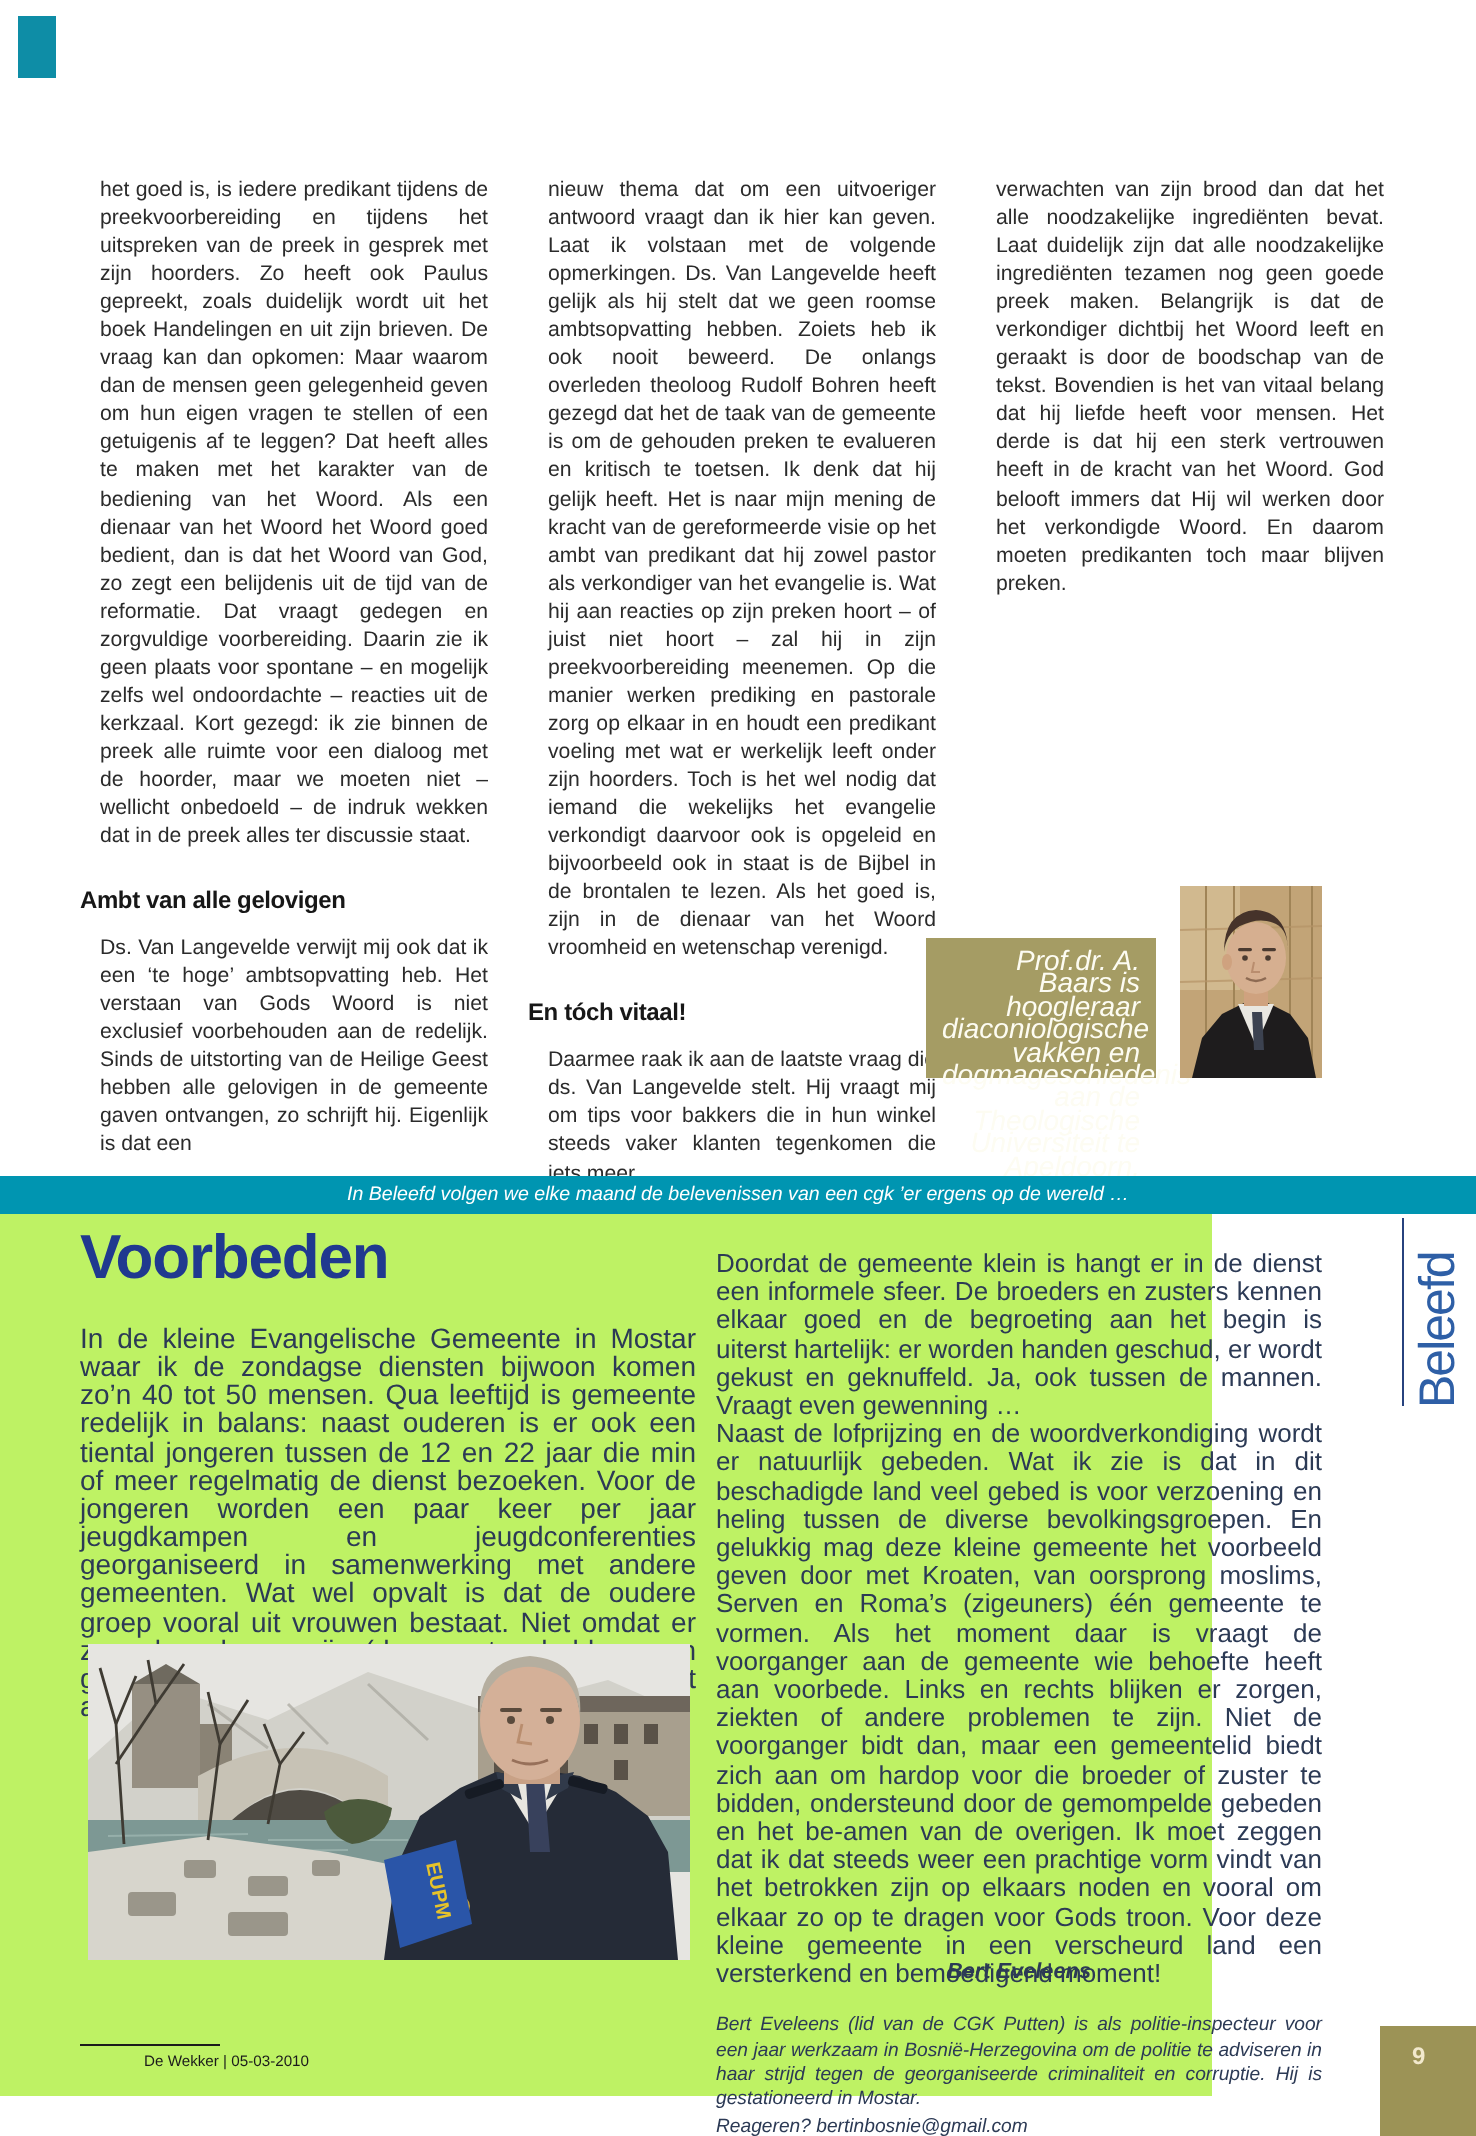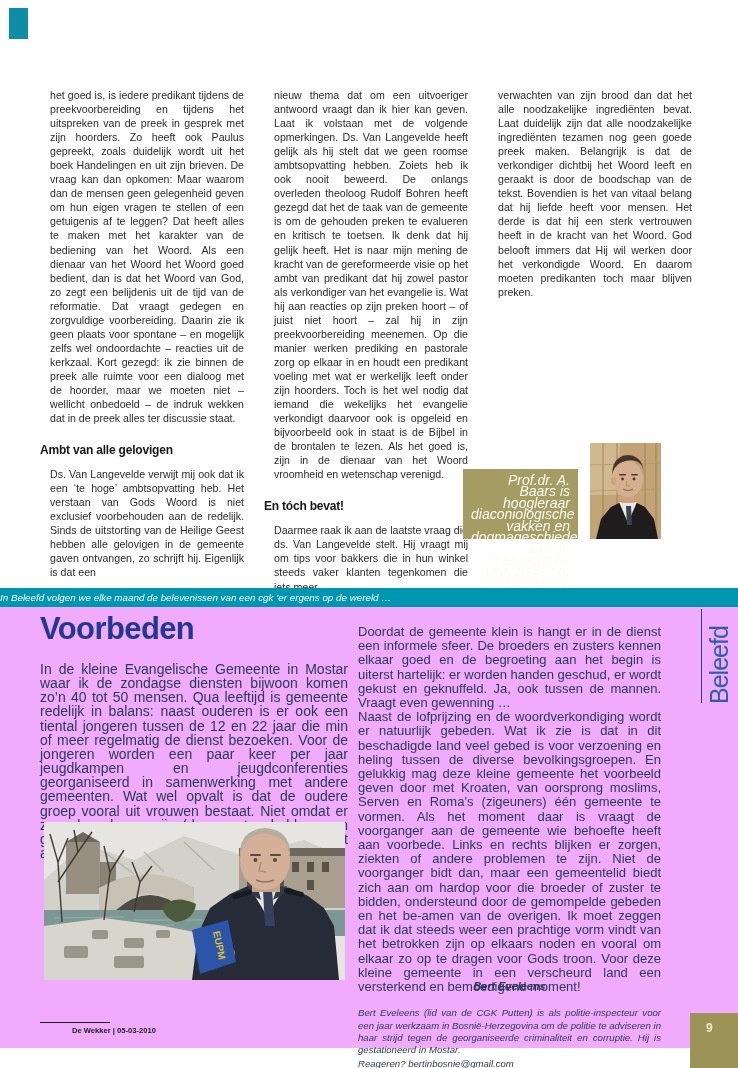--- a/index.html
+++ b/index.html
@@ -27,25 +27,25 @@
     font-size:14px; line-height:11.4px; text-align:right;
     padding:6px 8px 0 8px;
   }
   .portrait { position:absolute; left:590px; top:443px; width:71px; height:96px; }
   .portrait svg { display:block; }
 
   
   .banner {
     position:absolute; left:0; top:588px; width:738px; height:19px;
     background:#0095b1; color:#ffffff; font-style:italic; font-size:9.8px;
-    display:flex; align-items:center; 
-  }
-
-  
-  .beleefd { position:absolute; left:0; top:607px; width:738px; height:441px; background:#f0abfc; color:#2c3a55; }
+    display:flex; align-items:center; justify-content:center;
+  }
+
+  
+  .beleefd { position:absolute; left:0; top:607px; width:606px; height:441px; background:#bef264; color:#2c3a55; }
   .b-title { position:absolute; left:40px; top:4px; margin:0; font-size:31px; font-weight:bold; color:#20398f; letter-spacing:-0.6px; }
   .b-col1 { position:absolute; left:40px; top:55px; width:308px; }
   .b-col1 p { margin:0; font-size:14px; line-height:14.15px; text-align:justify; }
   .mostar { position:absolute; left:44px; top:215px; width:301px; height:158px; }
   .mostar svg { display:block; }
 
   .b-col2 { position:absolute; left:358px; top:18px; width:303px; }
   .b-col2 p { margin:0; font-size:13px; line-height:14.2px; text-align:justify; }
   .sig { text-align:center; font-style:italic; font-weight:bold; font-size:10.9px; margin-top:-14.2px; }
   .bio { margin-top:15px !important; font-style:italic; font-size:9.6px !important; line-height:12.4px !important; text-align:center; }
@@ -53,21 +53,21 @@
 
   .vrule { position:absolute; left:701px; top:2px; width:1px; height:94px; background:#27427e; }
   .v-label {
     position:absolute; left:702px; top:4px; height:93px; width:35px;
     writing-mode:vertical-rl; transform:rotate(180deg);
     font-size:25px; color:#2e5fa6; letter-spacing:-1px; line-height:35px;
   }
 
   .footer { position:absolute; left:40px; top:415px; }
   .footer-line { width:70px; border-top:1.3px solid #1b1b1b; margin-bottom:3px; }
-  .footer-text { font-size:7.6px; font-weight:bold; color:#1b1b1b;padding-left:32px; }
+  .footer-text { font-size:7.6px; font-weight:normal; color:#1b1b1b;padding-left:32px; }
 
   .pagenum {
     position:absolute; left:690px; top:1013px; width:48px; height:55px;
     background:#9c9356; color:#f2e9cd; font-size:12px; font-weight:bold;
     padding:8px 0 0 16px;
   }
 </style>
 </head>
 <body>
 
@@ -76,21 +76,21 @@
   <div class="brand-mark"></div>
 
   <section class="article-top">
     <div class="col">
       <p>het goed is, is iedere predikant tijdens de preekvoorbereiding en tijdens het uitspreken van de preek in gesprek met zijn hoorders. Zo heeft ook Paulus gepreekt, zoals duidelijk wordt uit het boek Handelingen en uit zijn brieven. De vraag kan dan opkomen: Maar waarom dan de mensen geen gelegenheid geven om hun eigen vragen te stellen of een getuigenis af te leggen? Dat heeft alles te maken met het karakter van de bediening van het Woord. Als een dienaar van het Woord het Woord goed bedient, dan is dat het Woord van God, zo zegt een belijdenis uit de tijd van de reformatie. Dat vraagt gedegen en zorgvuldige voorbereiding. Daarin zie ik geen plaats voor spontane – en mogelijk zelfs wel ondoordachte – reacties uit de kerkzaal. Kort gezegd: ik zie binnen de preek alle ruimte voor een dialoog met de hoorder, maar we moeten niet – wellicht onbedoeld – de indruk wekken dat in de preek alles ter discussie staat.</p>
       <h3>Ambt van alle gelovigen</h3>
       <p>Ds. Van Langevelde verwijt mij ook dat ik een ‘te hoge’ ambtsopvatting heb. Het verstaan van Gods Woord is niet exclusief voorbehouden aan de redelijk. Sinds de uitstorting van de Heilige Geest hebben alle gelovigen in de gemeente gaven ontvangen, zo schrijft hij. Eigenlijk is dat een</p>
     </div>
     <div class="col">
       <p>nieuw thema dat om een uitvoeriger antwoord vraagt dan ik hier kan geven. Laat ik volstaan met de volgende opmerkingen. Ds. Van Langevelde heeft gelijk als hij stelt dat we geen roomse ambtsopvatting hebben. Zoiets heb ik ook nooit beweerd. De onlangs overleden theoloog Rudolf Bohren heeft gezegd dat het de taak van de gemeente is om de gehouden preken te evalueren en kritisch te toetsen. Ik denk dat hij gelijk heeft. Het is naar mijn mening de kracht van de gereformeerde visie op het ambt van predikant dat hij zowel pastor als verkondiger van het evangelie is. Wat hij aan reacties op zijn preken hoort – of juist niet hoort – zal hij in zijn preekvoorbereiding meenemen. Op die manier werken prediking en pastorale zorg op elkaar in en houdt een predikant voeling met wat er werkelijk leeft onder zijn hoorders. Toch is het wel nodig dat iemand die wekelijks het evangelie verkondigt daarvoor ook is opgeleid en bijvoorbeeld ook in staat is de Bijbel in de brontalen te lezen. Als het goed is, zijn in de dienaar van het Woord vroomheid en wetenschap verenigd.</p>
-      <h3>En tóch bevat!</h3>
+      <h3>En tóch vitaal!</h3>
       <p>Daarmee raak ik aan de laatste vraag die ds. Van Langevelde stelt. Hij vraagt mij om tips voor bakkers die in hun winkel steeds vaker klanten tegenkomen die iets meer</p>
     </div>
     <div class="col">
       <p>verwachten van zijn brood dan dat het alle noodzakelijke ingrediënten bevat. Laat duidelijk zijn dat alle noodzakelijke ingrediënten tezamen nog geen goede preek maken. Belangrijk is dat de verkondiger dichtbij het Woord leeft en geraakt is door de boodschap van de tekst. Bovendien is het van vitaal belang dat hij liefde heeft voor mensen. Het derde is dat hij een sterk vertrouwen heeft in de kracht van het Woord. God belooft immers dat Hij wil werken door het verkondigde Woord. En daarom moeten predikanten toch maar blijven preken.</p>
     </div>
   </section>
 
   <div class="caption-box">Prof.dr. A. Baars is hoogleraar diaconiologische vakken en dogmageschiedenis aan de Theologische Universiteit te Apeldoorn.</div>
 
   <div class="portrait">

